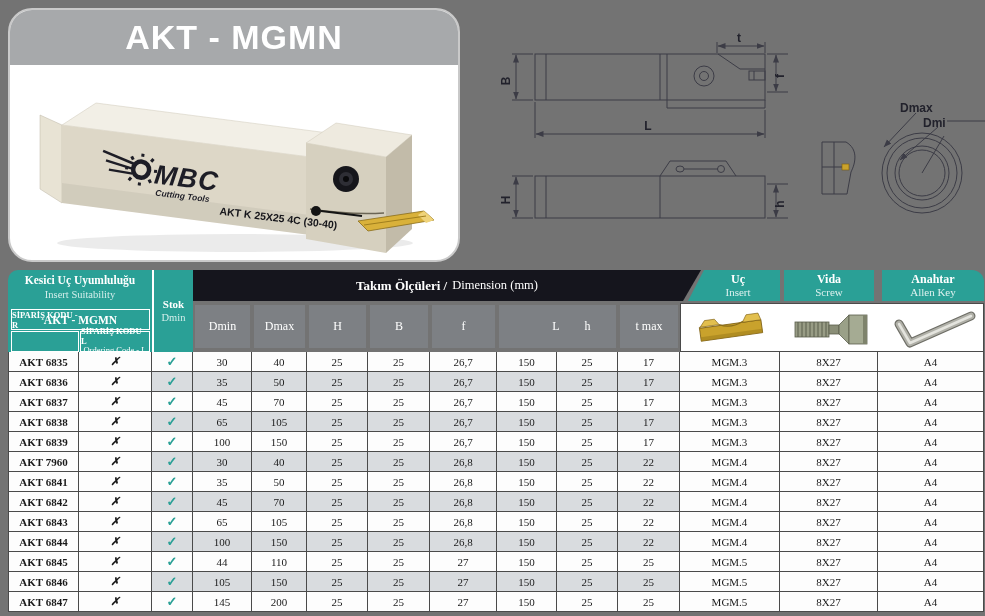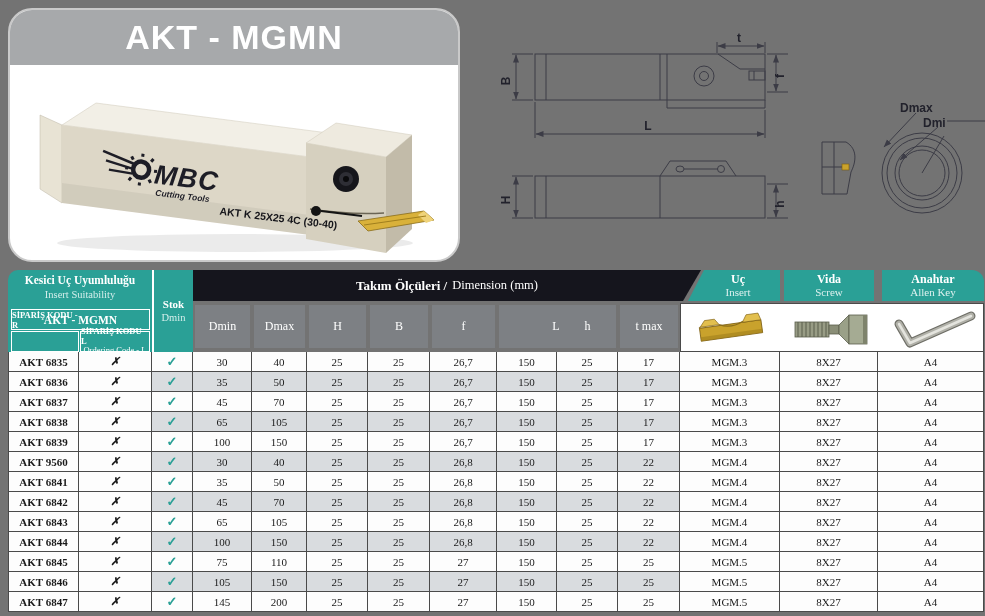--- a/index.html
+++ b/index.html
@@ -378,21 +378,21 @@
     <div class="cell c7 sh">25</div>
     <div class="cell c8 sh">26,7</div>
     <div class="cell c9 sh">150</div>
     <div class="cell c10 sh">25</div>
     <div class="cell c11 sh">17</div>
     <div class="cell c12">MGM.3</div>
     <div class="cell c13">8X27</div>
     <div class="cell c14">A4</div>
   </div>
         <div class="row alt">
-    <div class="cell c1">AKT 9560</div>
+    <div class="cell c1">AKT 7960</div>
     <div class="cell c2">✗</div>
     <div class="cell c3 sh check">✓</div>
     <div class="cell c4 sh">30</div>
     <div class="cell c5 sh">40</div>
     <div class="cell c6 sh">25</div>
     <div class="cell c7 sh">25</div>
     <div class="cell c8 sh">26,8</div>
     <div class="cell c9 sh">150</div>
     <div class="cell c10 sh">25</div>
     <div class="cell c11 sh">22</div>
@@ -461,21 +461,21 @@
     <div class="cell c10 sh">25</div>
     <div class="cell c11 sh">22</div>
     <div class="cell c12">MGM.4</div>
     <div class="cell c13">8X27</div>
     <div class="cell c14">A4</div>
   </div>
         <div class="row">
     <div class="cell c1">AKT 6845</div>
     <div class="cell c2">✗</div>
     <div class="cell c3 sh check">✓</div>
-    <div class="cell c4 sh">75</div>
+    <div class="cell c4 sh">44</div>
     <div class="cell c5 sh">110</div>
     <div class="cell c6 sh">25</div>
     <div class="cell c7 sh">25</div>
     <div class="cell c8 sh">27</div>
     <div class="cell c9 sh">150</div>
     <div class="cell c10 sh">25</div>
     <div class="cell c11 sh">25</div>
     <div class="cell c12">MGM.5</div>
     <div class="cell c13">8X27</div>
     <div class="cell c14">A4</div>

